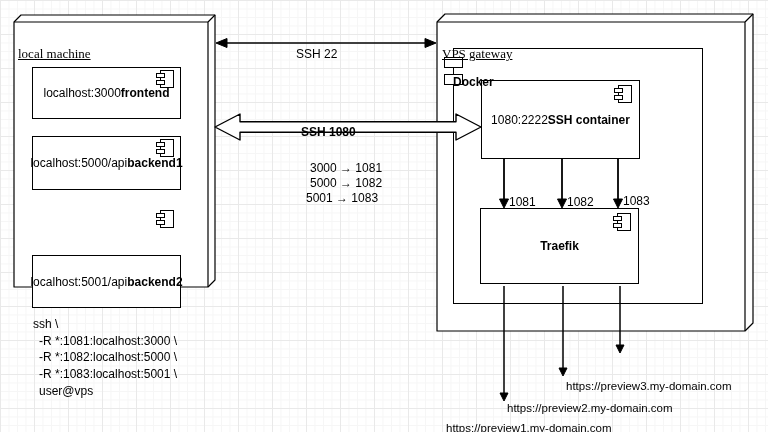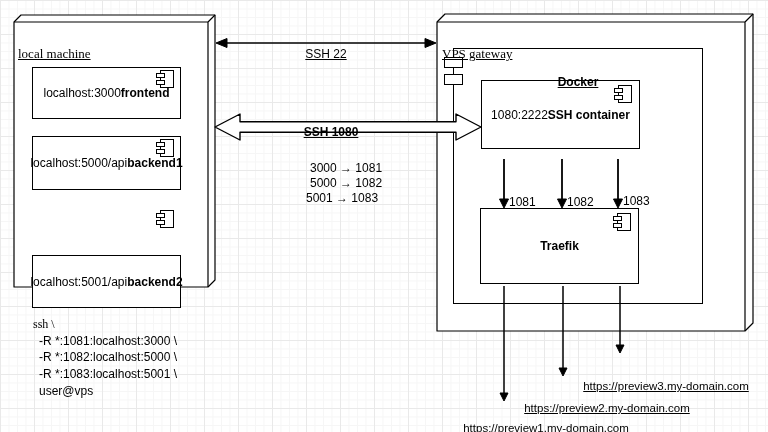--- a/index.html
+++ b/index.html
@@ -21,21 +21,21 @@
   .comp-text{display:flex;flex-direction:row;align-items:center;justify-content:center;
     width:100%;height:100%;font-size:12px;line-height:14px;text-align:center;}
   .comp-text .bold{font-weight:bold;}
   .cicon{position:absolute;box-sizing:border-box;width:14px;height:18px;border:1.2px solid #000;background:#fff;z-index:2;}
   .cicon .tab{position:absolute;box-sizing:border-box;left:-5px;width:9px;height:5px;border:1.2px solid #000;background:#fff;}
   .cicon .t1{top:2px;}
   .cicon .t2{top:8.5px;}
   .lbl{position:absolute;z-index:4;white-space:nowrap;font-size:12px;margin-top:20px;}
   .node-title{font-family:"Liberation Serif", serif;font-size:13px;text-decoration:underline;}
   .bold{font-weight:bold;}
-  .center{text-align:center;text-decoration:underline;}
+  .center{text-align:left;}
   .url{font-size:11.5px;}
 </style>
 </head>
 <body>
 
 <div id="canvas">
 
   <svg id="shapes" class="layer" width="768" height="432">
     <g fill="#ffffff" stroke="#000000" stroke-width="1.2" stroke-linejoin="round">
       <path d="M14,22 L21,15 L215,15 L215,280 L208,287 L14,287 Z"></path>
@@ -81,21 +81,21 @@
   <span class="cicon" style="left:160px;top:210px;">
       <span class="tab t1"></span>
       <span class="tab t2"></span>
     </span>
 
   <div class="box" style="left:453px;top:48px;width:250px;height:256px;"></div>
   <div class="lbl bold center" style="left:453px;top:55px;width:250px;">Docker</div>
   <div class="box" style="left:444px;top:57px;width:19px;height:11px;"></div>
   <div class="box" style="left:444px;top:74px;width:19px;height:11px;"></div>
 
-  <div class="box" style="left:481px;top:80px;width:159px;height:69px;">
+  <div class="box" style="left:481px;top:80px;width:159px;height:79px;">
     <div class="comp-text">
       <span>1080:2222</span>
       <span class="bold">SSH container</span>
     </div>
   </div>
   <span class="cicon" style="left:618px;top:85px;">
       <span class="tab t1"></span>
       <span class="tab t2"></span>
     </span>
 
@@ -148,21 +148,21 @@
   <div class="lbl bold center" style="left:301px;top:105px;width:60px;">SSH 1080</div>
 
   <div class="lbl" style="left:310px;top:141px;">3000 → 1081</div>
   <div class="lbl" style="left:310px;top:156px;">5000 → 1082</div>
   <div class="lbl" style="left:306px;top:171px;">5001 → 1083</div>
 
   <div class="lbl" style="left:509px;top:175px;">1081</div>
   <div class="lbl" style="left:567px;top:175px;">1082</div>
   <div class="lbl" style="left:623px;top:174px;">1083</div>
 
-  <div class="lbl" style="left:33px;top:297px;font-family:Liberation Serif, serif;">ssh \</div>
+  <div class="lbl" style="left:33px;top:297px;">ssh \</div>
   <div class="lbl" style="left:39px;top:314px;">-R *:1081:localhost:3000 \</div>
   <div class="lbl" style="left:39px;top:330px;">-R *:1082:localhost:5000 \</div>
   <div class="lbl" style="left:39px;top:347px;">-R *:1083:localhost:5001 \</div>
   <div class="lbl" style="left:39px;top:364px;">user@vps</div>
 
   <div class="lbl url center" style="left:446px;top:402px;width:200px;">https://preview1.my-domain.com</div>
   <div class="lbl url center" style="left:507px;top:382px;width:200px;">https://preview2.my-domain.com</div>
   <div class="lbl url center" style="left:566px;top:360px;width:200px;">https://preview3.my-domain.com</div>
 
 </div>

